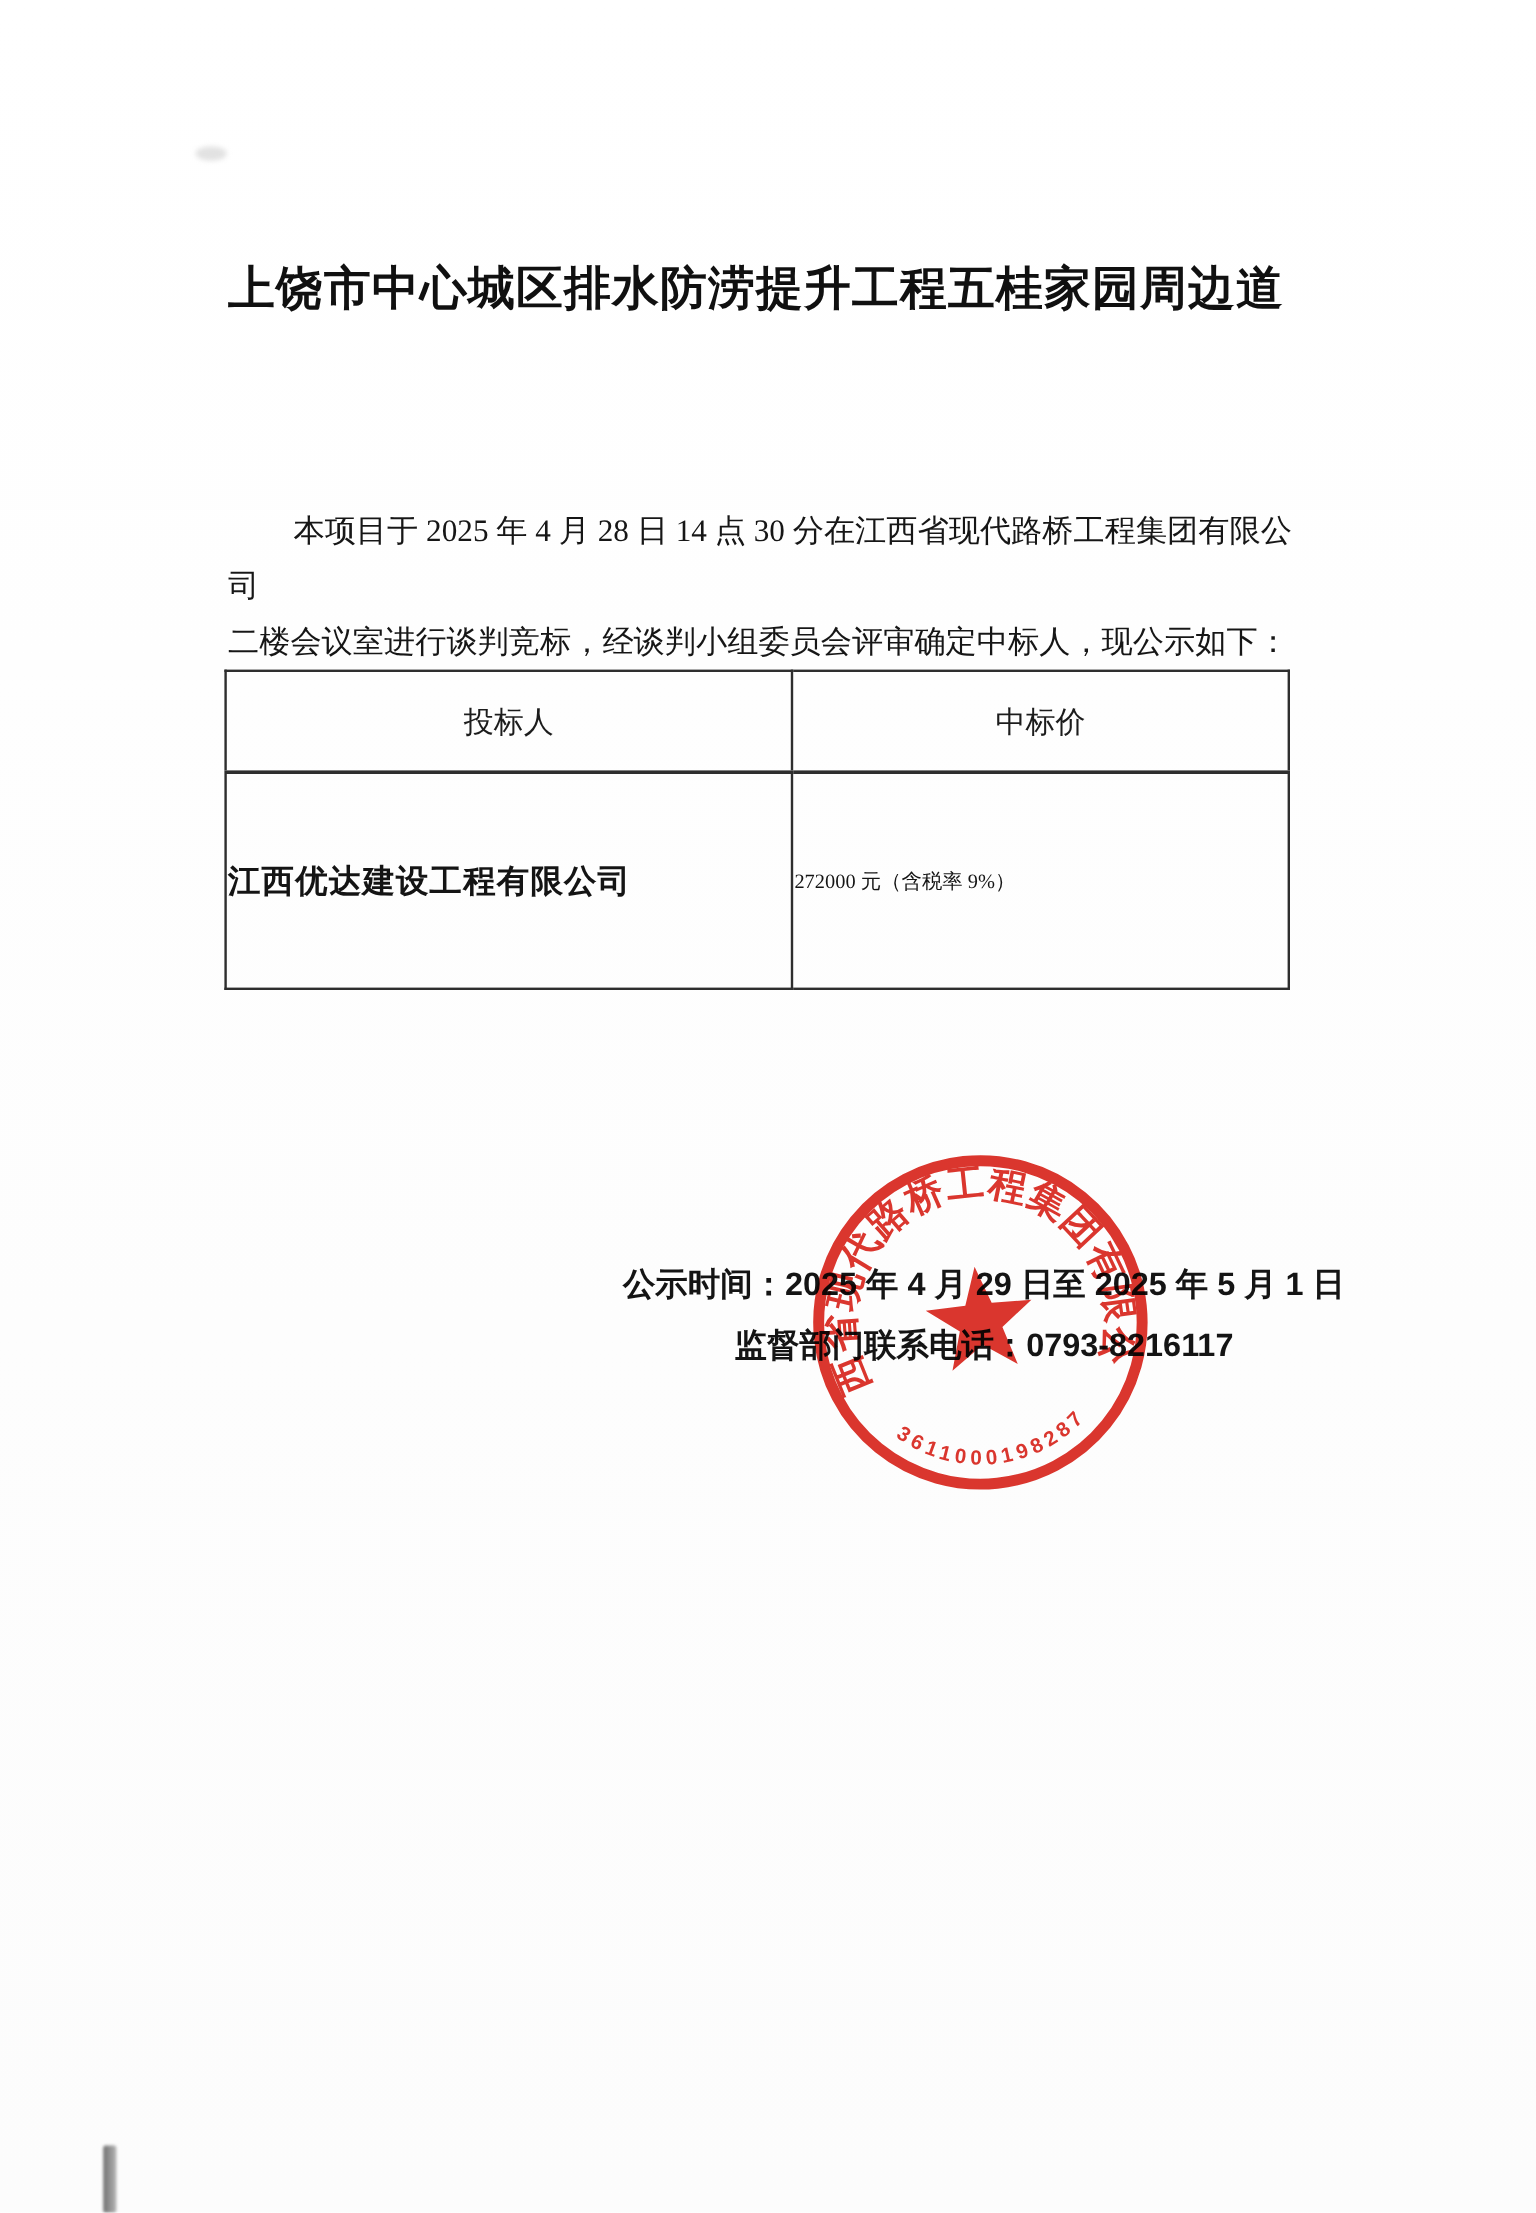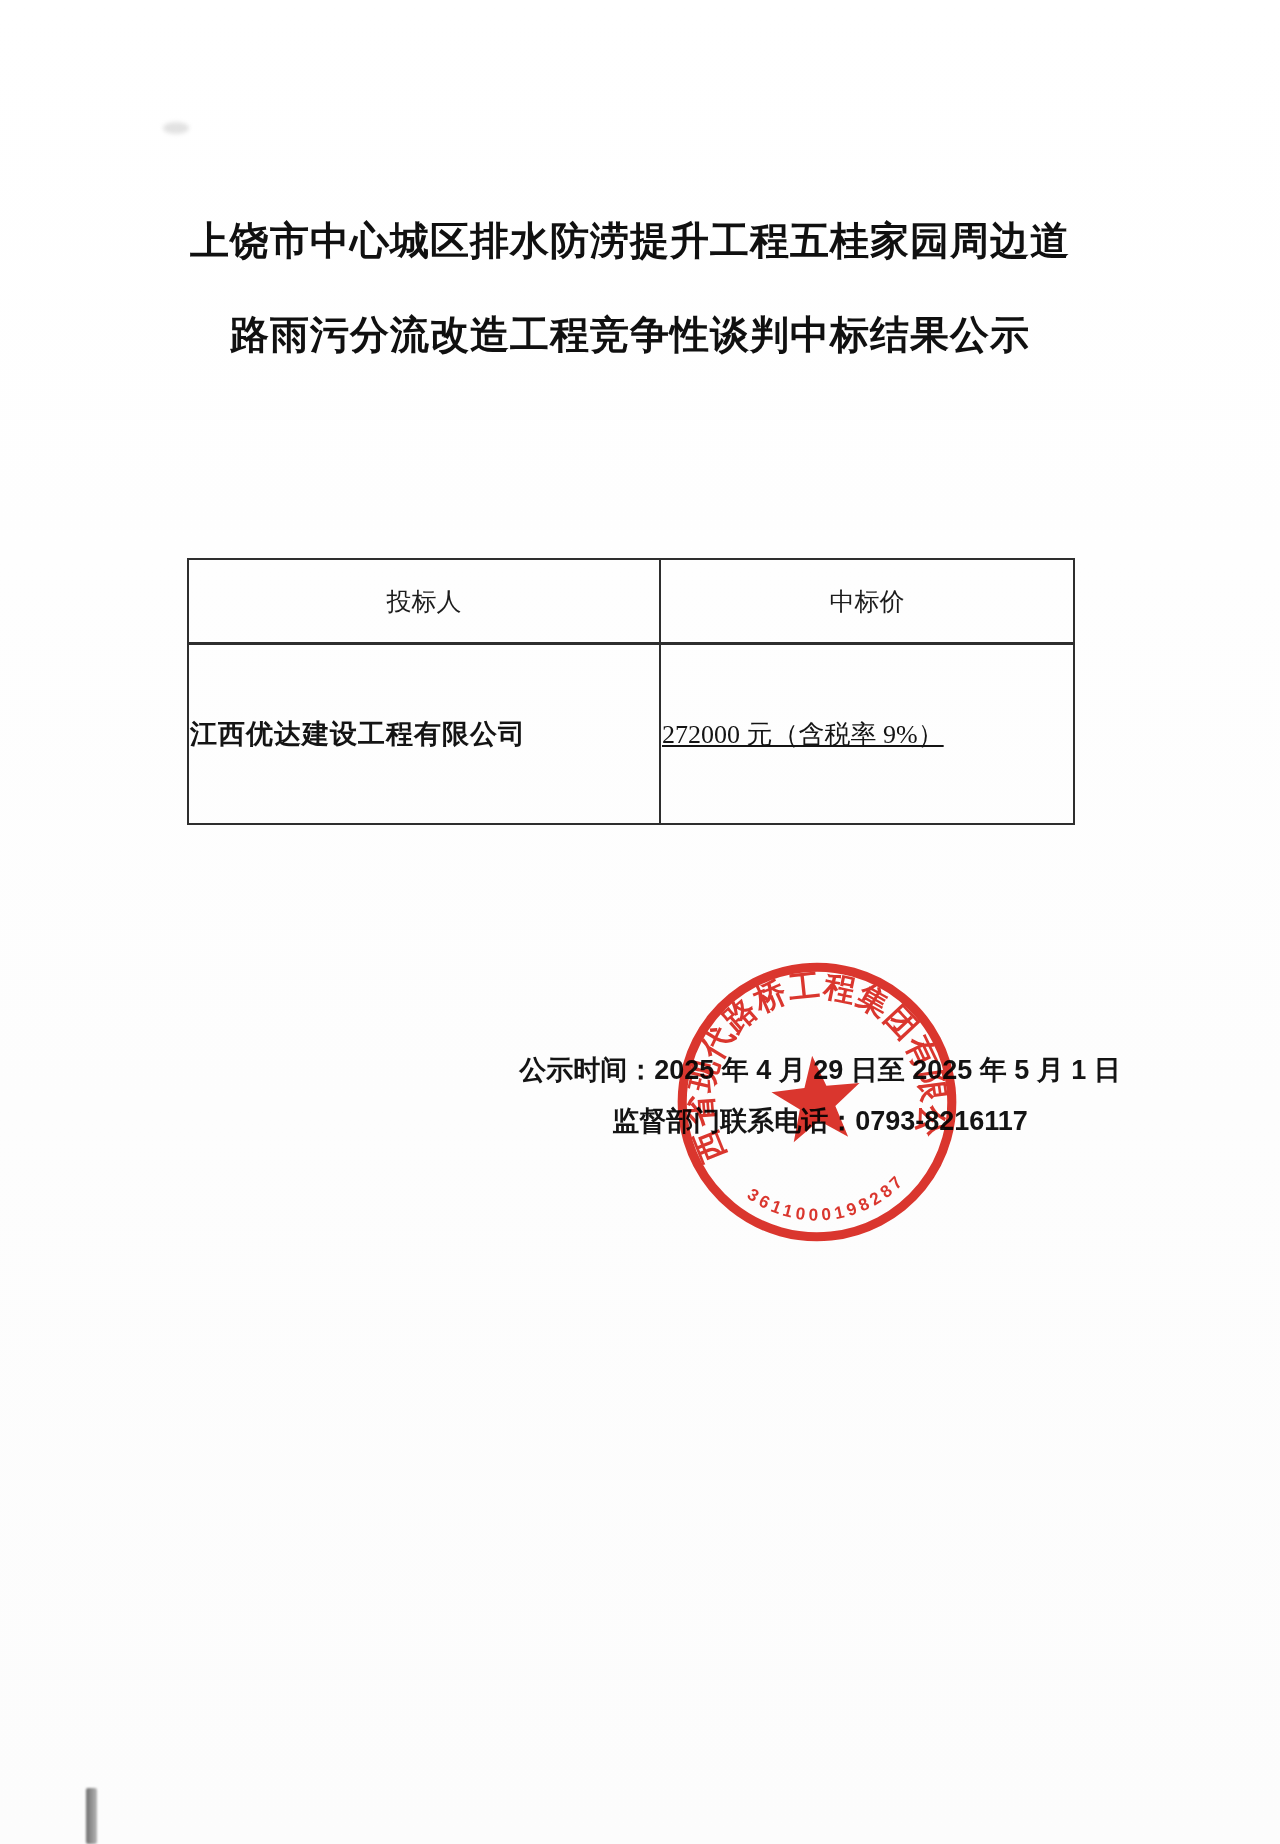--- a/index.html
+++ b/index.html
@@ -34,21 +34,21 @@
   .result-table th {
     border:2px solid #2e2e2e; border-bottom:3px solid #2e2e2e;
     height:80px; font-weight:normal; font-size:25px; color:#1c1c1c;
     text-align:center; vertical-align:middle;
   }
   .result-table td {
     border:2px solid #2e2e2e; height:176px;
     text-align:left; vertical-align:middle; color:#141414;
   }
   .result-table td.company { font-weight:bold; font-size:27px; letter-spacing:1px; }
-  .result-table td.price { font-size:26px;text-decoration:underline; }
+  .result-table td.price { font-size:17px; }
   .footer-block {
     position:absolute; top:1050px; left:360px; width:920px;
     text-align:center; font-family:"Liberation Sans", sans-serif;
     font-weight:bold; font-size:27px; color:#141414; line-height:40px;
   }
   .footer-block .fline1 { margin-bottom:11px; }
   .stamp {
     position:absolute; left:665px; top:950px; width:304px; height:304px;
     mix-blend-mode:multiply; opacity:0.92;
     transform:rotate(-6deg);
@@ -64,23 +64,26 @@
     background:#e2e2e2; border-radius:50%; filter:blur(2px);
   }
 </style>
 </head>
 <body>
 
 <div class="page">
 
   <h1 class="doc-title">
     <span class="tline">上饶市中心城区排水防涝提升工程五桂家园周边道</span>
-    <span class="tline">路雨污分流改造工程竞争性谈判中标结果公示</span>
   </h1>
 
+  <div class="intro">
+    <div class="indent">本项目于 2025 年 4 月 28 日 14 点 30 分在江西省现代路桥工程集团有限公司</div>
+    <div>二楼会议室进行谈判竞标，经谈判小组委员会评审确定中标人，现公示如下：</div>
+  </div>
 
   <table class="result-table">
     <colgroup>
         <col class="c1">
         <col class="c2">
       </colgroup>
     <tbody>
         <tr>
       <th>投标人</th>
       <th>中标价</th>

